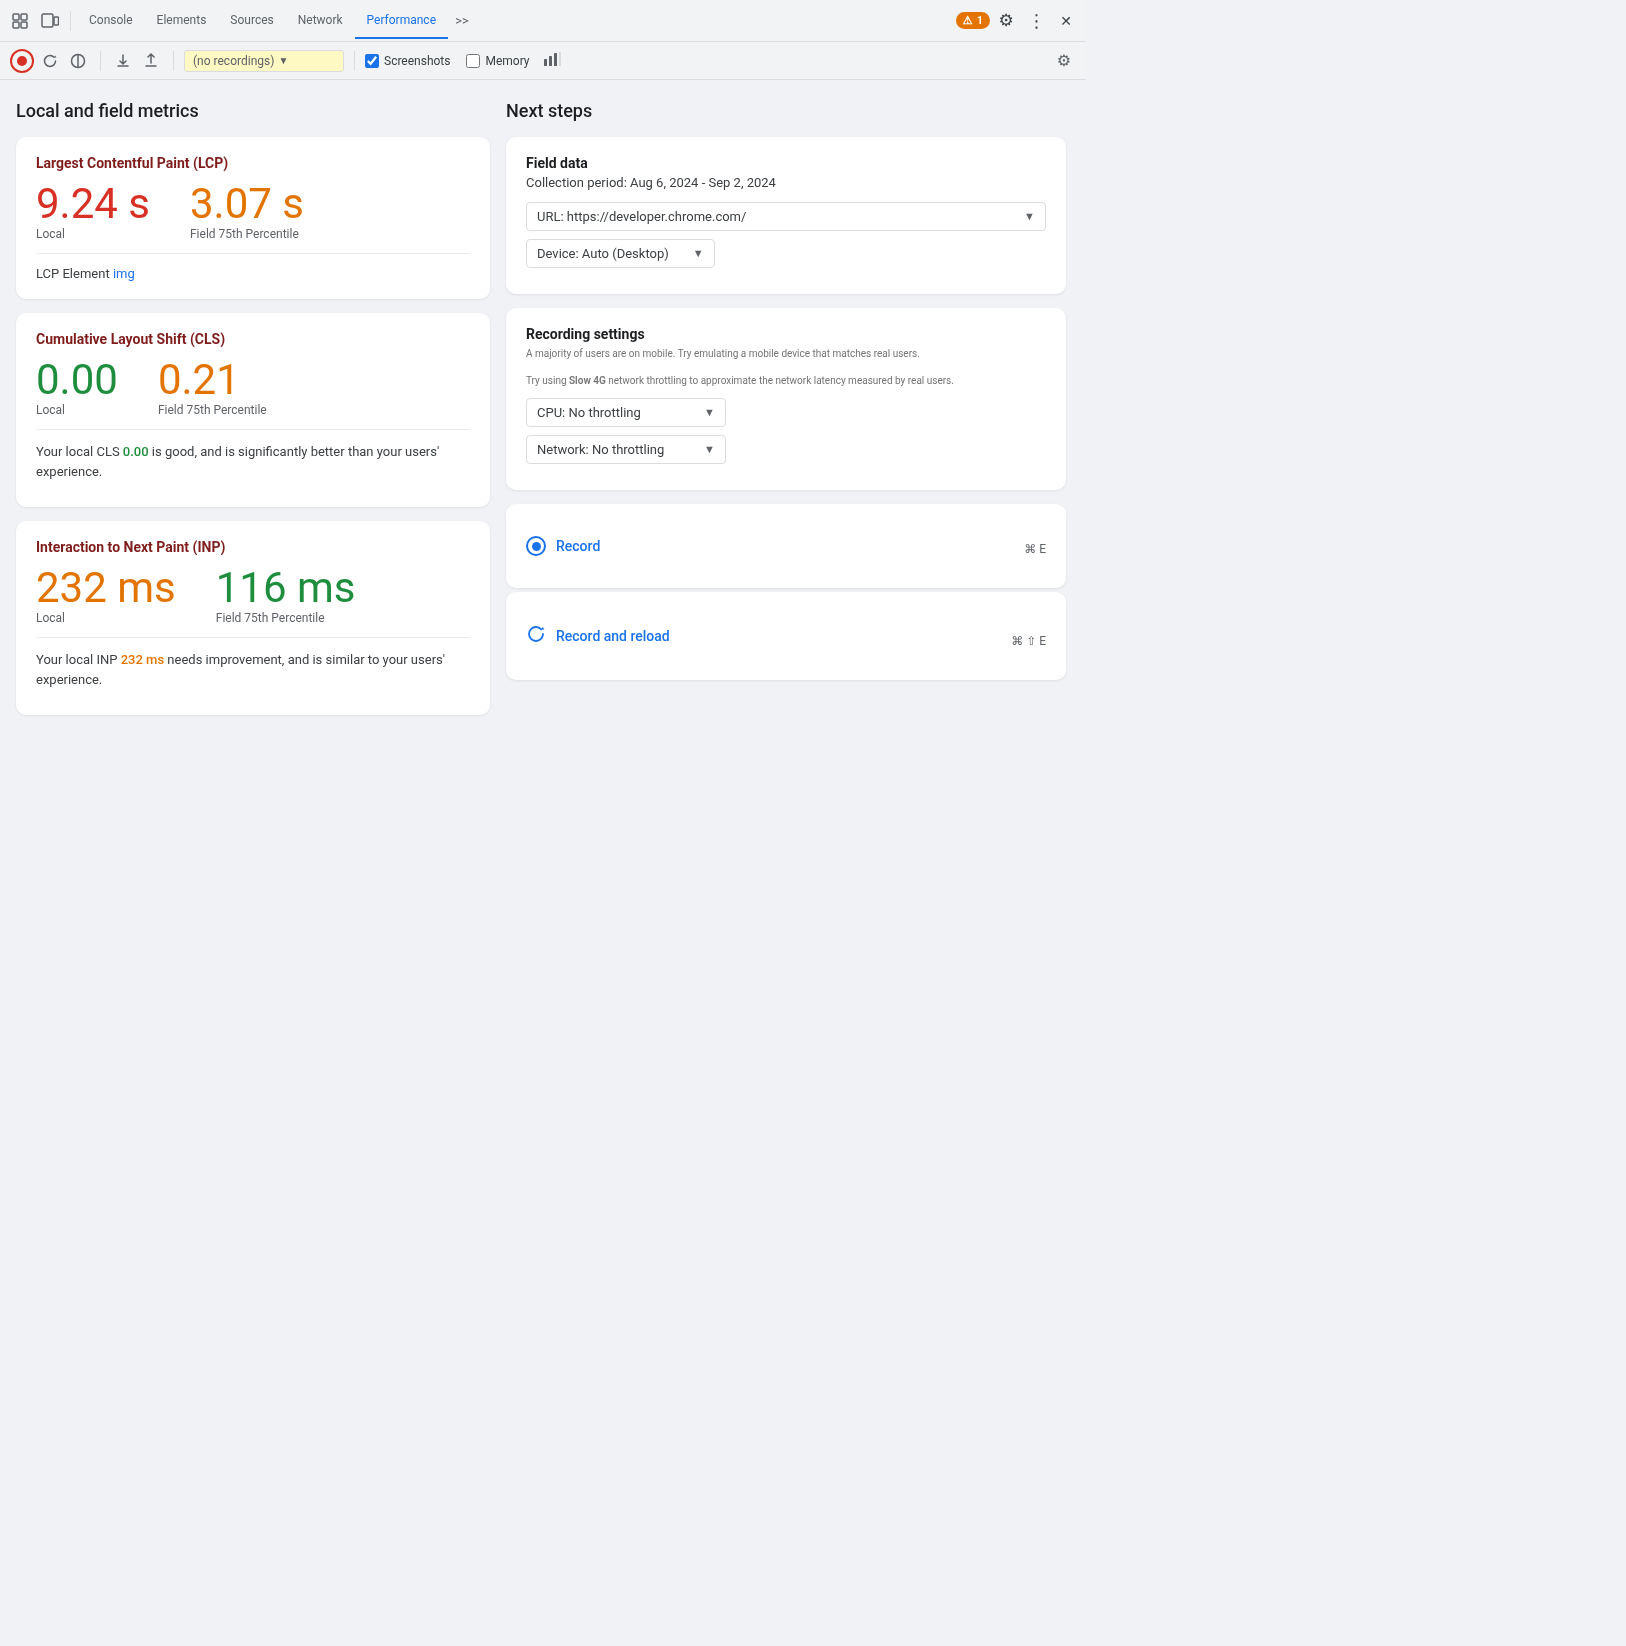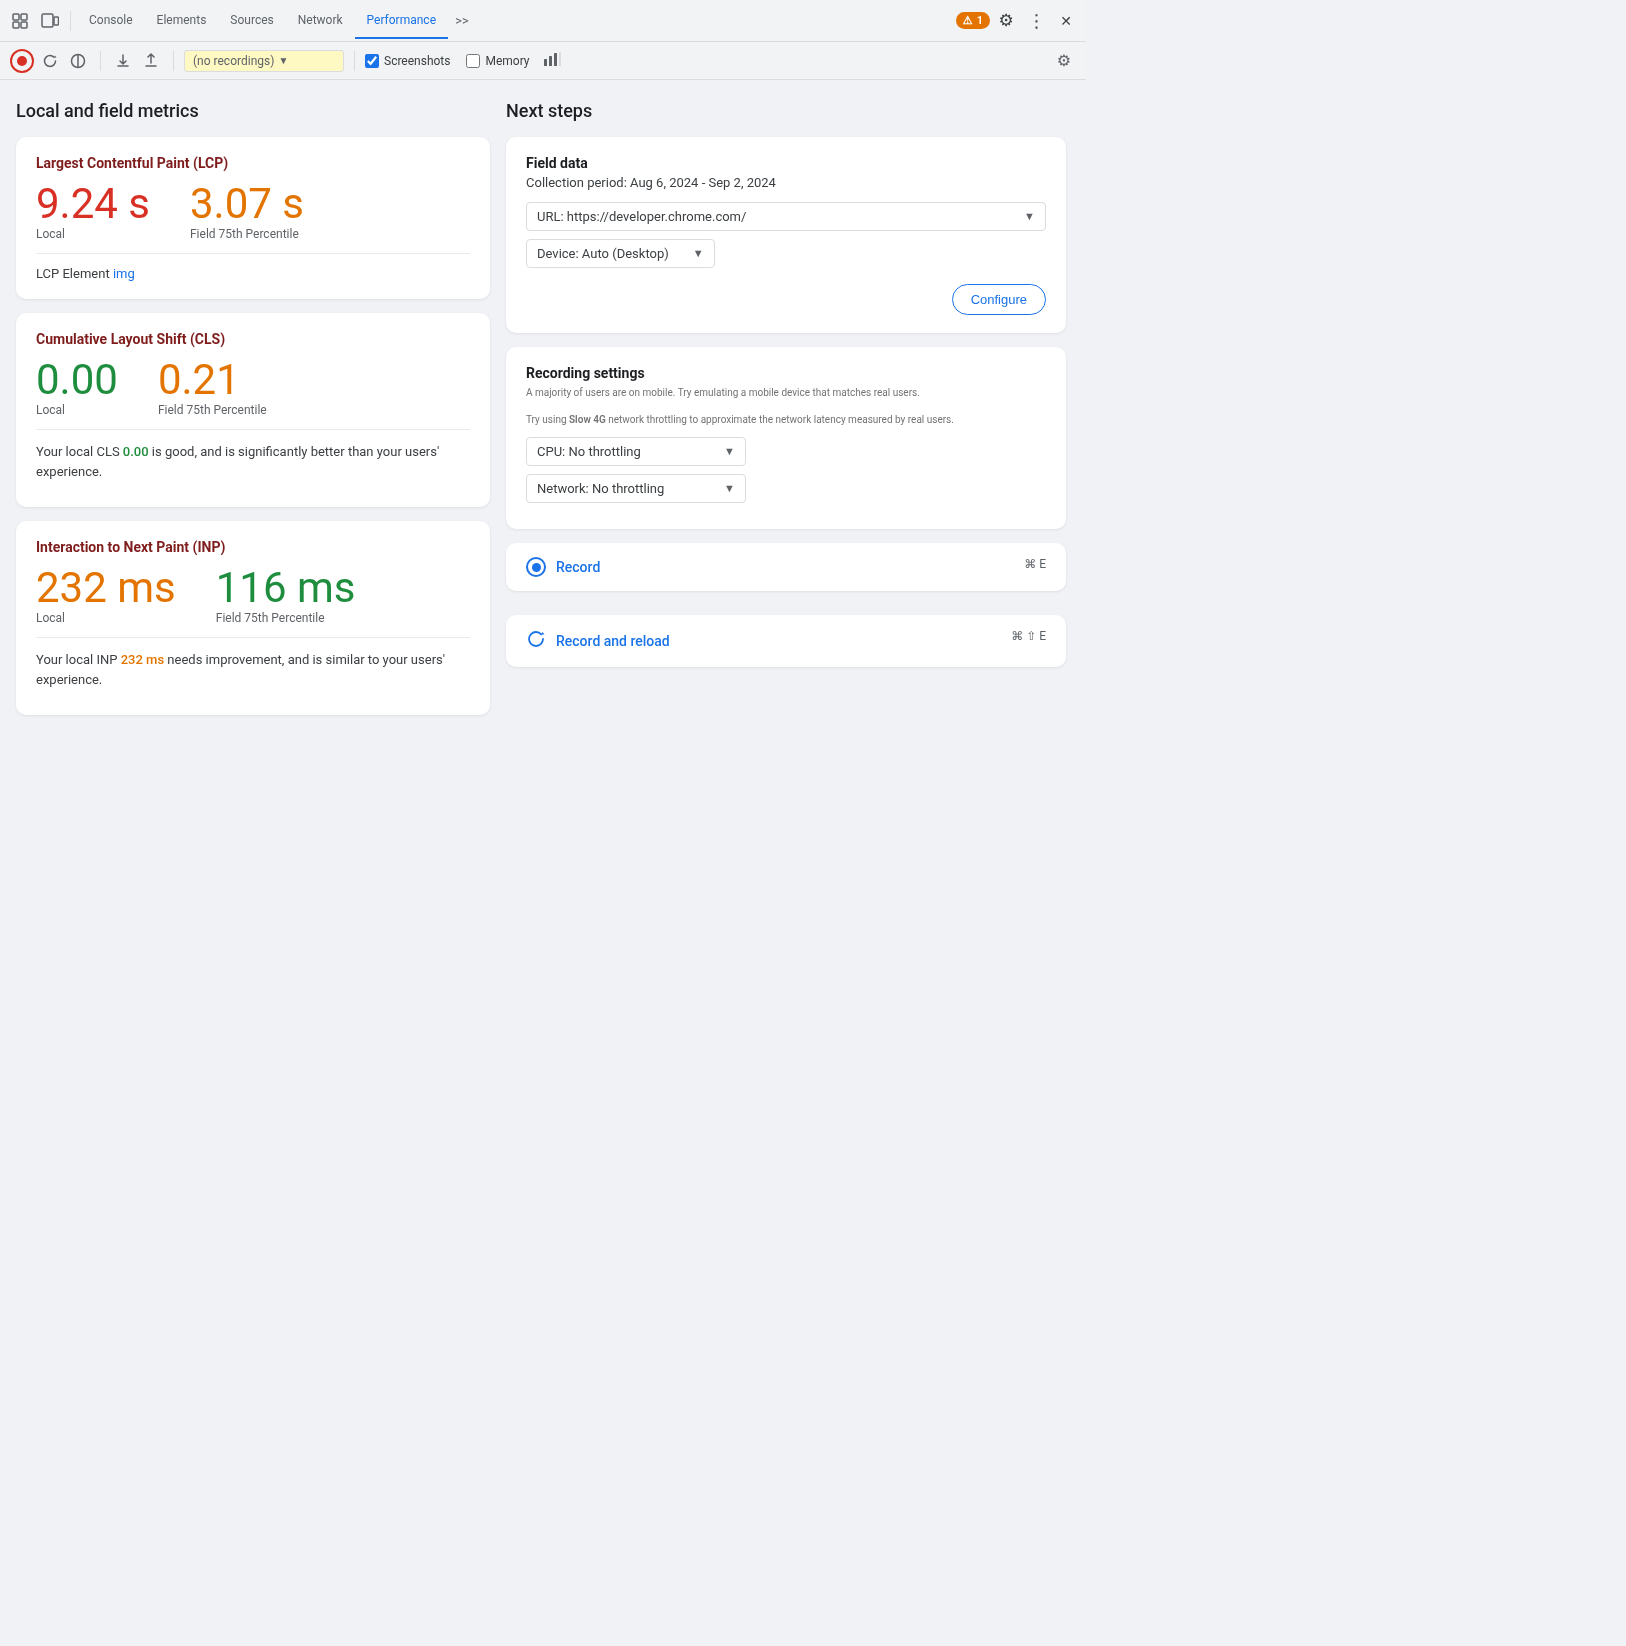--- a/index.html
+++ b/index.html
@@ -293,34 +293,34 @@
       align-items: center;
       background: white;
       border: 1px solid #dadce0;
       border-radius: 4px;
       padding: 6px 10px;
       cursor: pointer;
       font-size: 13px;
       color: #3c4043;
       gap: 6px;
       margin-bottom: 8px;
-      width: 220px;
+      width: 200px;
       justify-content: space-between;
     }
     .throttle-select-arrow { color: #5f6368; font-size: 11px; }
 
     
     .action-card {
       background: white;
       border-radius: 10px;
-      padding: 14px 20px;
-      margin-bottom: 24px;
+      padding: 32px 20px;
+      margin-bottom: 4px;
       box-shadow: 0 1px 3px rgba(0,0,0,0.08);
       display: flex;
-      align-items: flex-start;
+      align-items: flex-end;
       cursor: pointer;
     }
     .action-card-left {
       display: flex;
       align-items: center;
       gap: 10px;
       flex: 1;
     }
     .action-record-icon {
       width: 20px; height: 20px;
@@ -517,23 +517,20 @@
       <div class="right-card-title">Field data</div>
       <div class="right-card-subtitle">Collection period: Aug 6, 2024 - Sep 2, 2024</div>
       <div class="field-data-select">
         <span>URL: https://developer.chrome.com/</span>
         <span class="field-data-select-arrow">▼</span>
       </div>
       <div class="field-data-select" style="width: auto; display: inline-flex;">
         <span>Device: Auto (Desktop)</span>
         <span class="field-data-select-arrow">▼</span>
       </div>
-      <div style="text-align: right;">
-        <button class="configure-btn">Configure</button>
-      </div>
     </div>
 
     <div class="right-card">
       <div class="right-card-title">Recording settings</div>
       <p class="recording-settings-desc" style="margin-bottom:12px;">A majority of users are on mobile. Try emulating a mobile device that matches real users.</p>
       <p class="recording-settings-desc">
         Try using <strong>Slow 4G</strong> network throttling to approximate the network latency measured by real users.
       </p>
       <div class="throttle-select">
         <span>CPU: No throttling</span>

